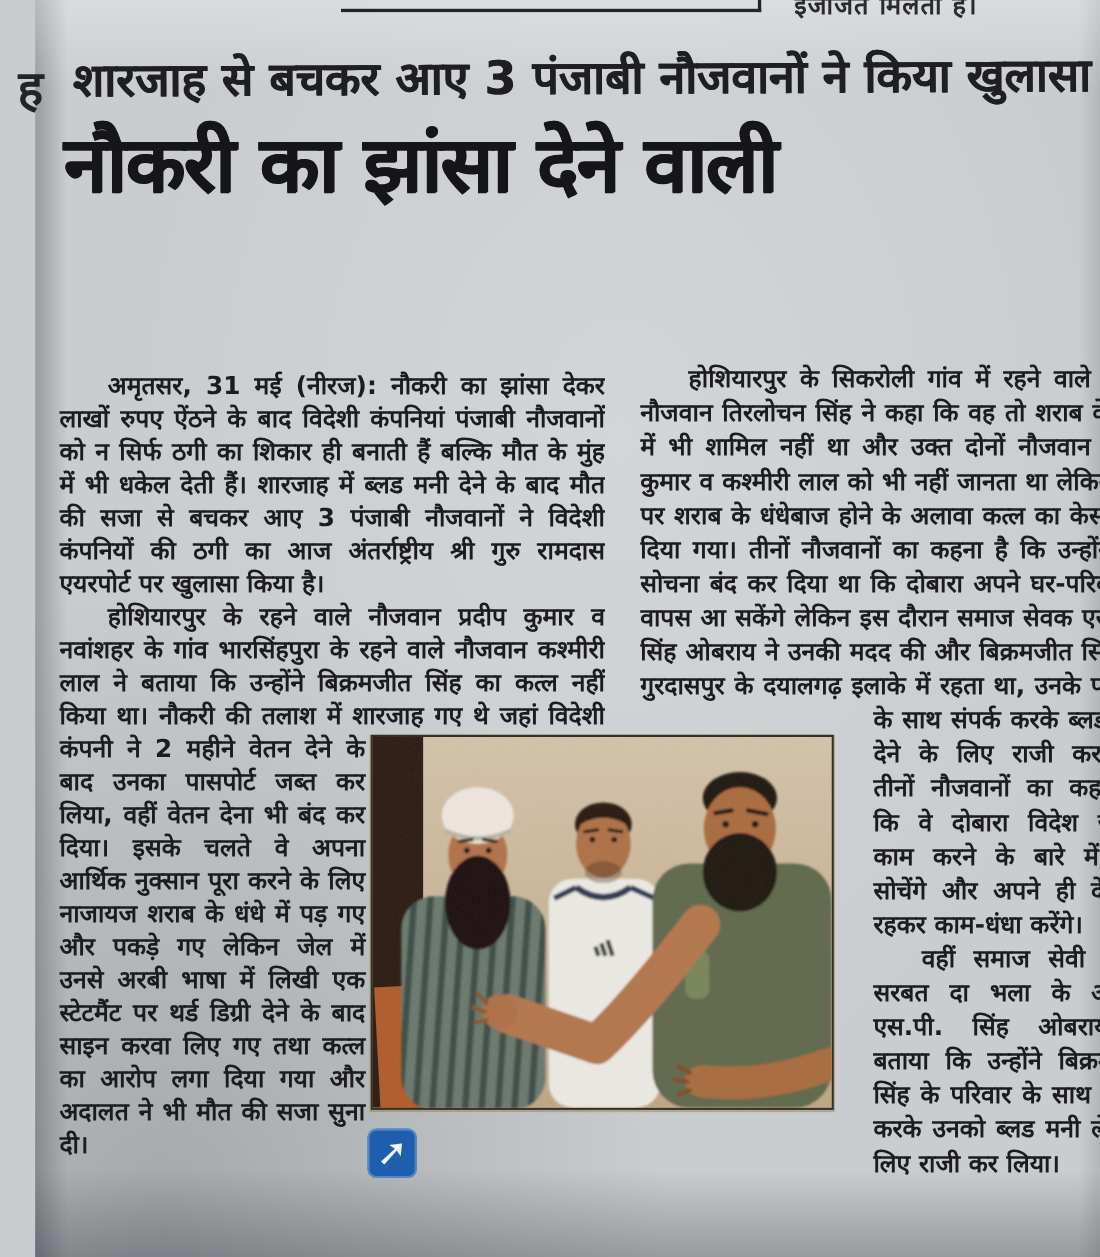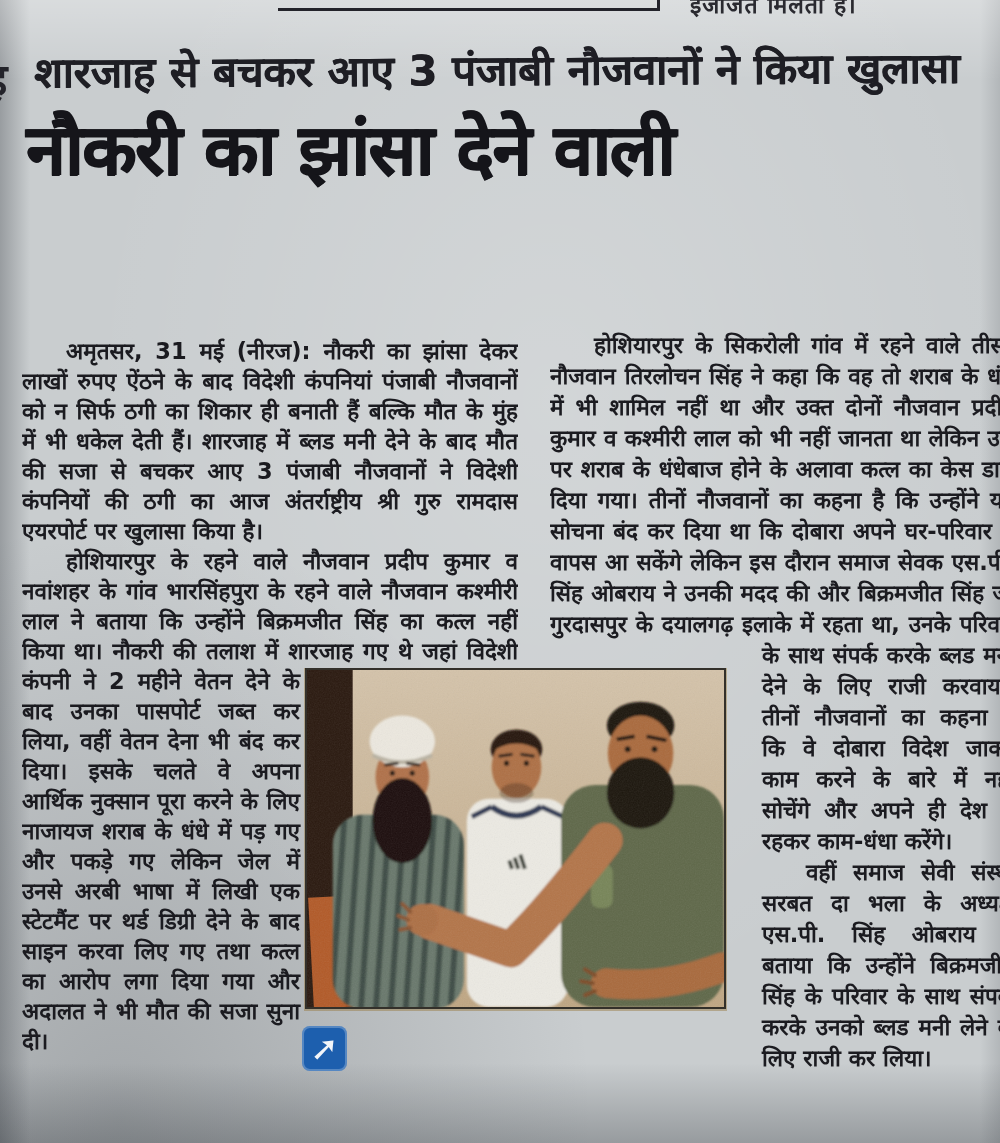--- a/index.html
+++ b/index.html
@@ -15,20 +15,21 @@
     color:var(--ink);
   }
   .page{position:absolute;inset:0;
     background:
       linear-gradient(180deg, rgba(255,255,255,.30), transparent 7%),
       linear-gradient(90deg, rgba(40,45,52,.30), transparent 3%),
       linear-gradient(270deg, rgba(40,45,52,.14), transparent 2%),
       linear-gradient(0deg, rgba(35,40,46,.30), transparent 7%),
       radial-gradient(ellipse at 12% 98%, rgba(30,34,40,.22), transparent 38%),
       radial-gradient(ellipse at 55% 35%, rgba(255,255,255,.18), transparent 60%);
+    margin-left: 32px;
   }
   
   .frame-corner{
     position:absolute; left:278px; top:-30px; width:382px; height:41px;
     border-bottom:3px solid #23232a; border-right:3px solid #23232a;
   }
   .masthead-clip{position:absolute; left:690px; top:0; width:230px; height:19px; overflow:hidden;}
   .masthead-frag{position:relative; top:-12px; font-size:23px; font-weight:700; color:#2a2a30; letter-spacing:1px;}
   .left-edge-clip{position:absolute; left:-16px; top:48px; width:26px; height:56px; overflow:hidden;}
   .left-edge-frag{font-size:44px; font-weight:800; color:#23232a;}

